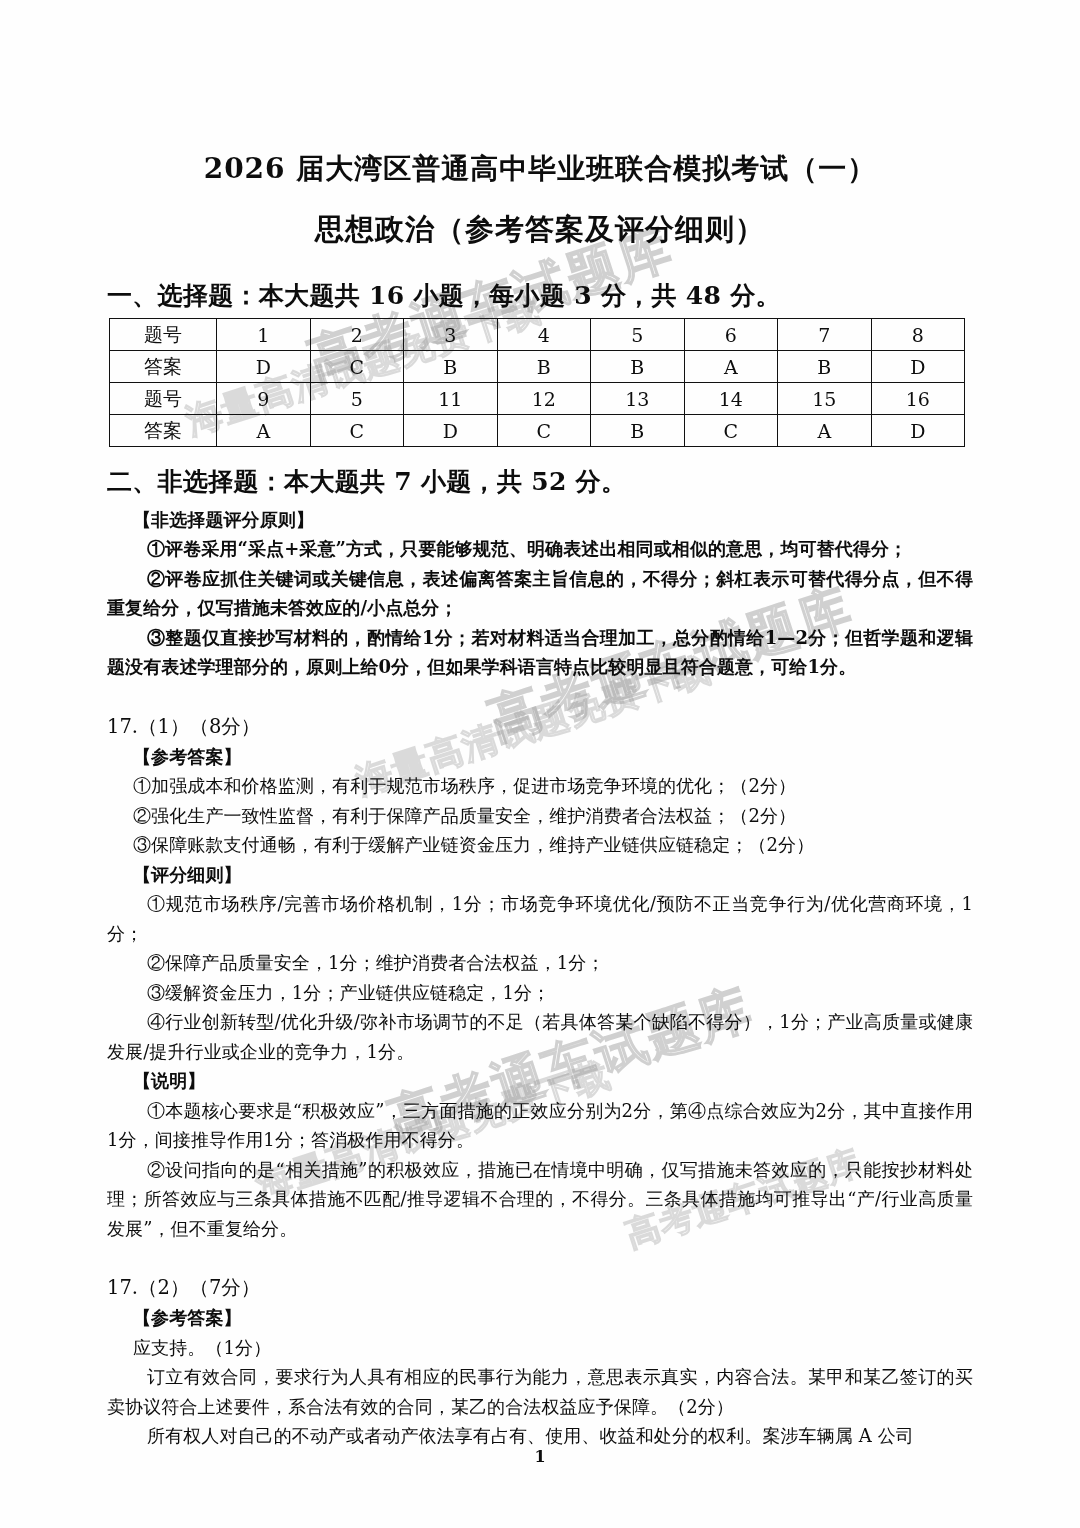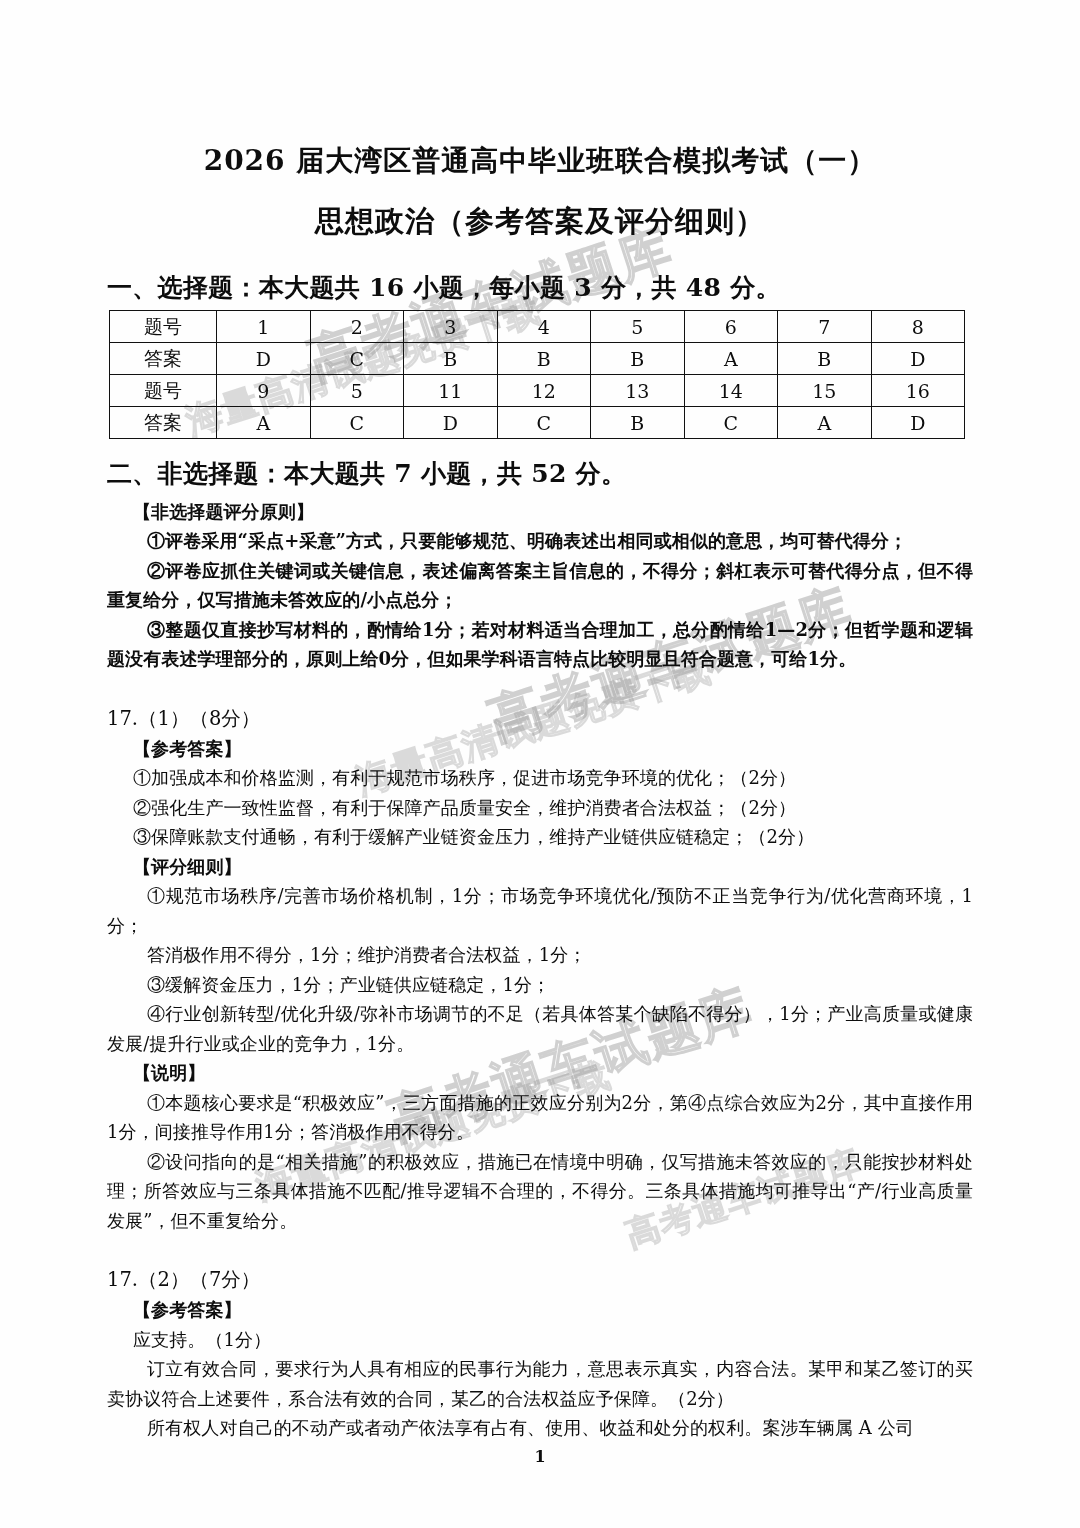--- a/index.html
+++ b/index.html
@@ -37,21 +37,21 @@
   }
   .wm.small {
     -webkit-text-stroke: 1.1px rgba(150,150,150,0.34);
     letter-spacing: 1px;
   }
 
   
   .content {
     position: relative;
     z-index: 10;
-    padding: 4px;
+    padding: 12px;
   }
 
   .doc-title {
     text-align: center;
     font-size: 28px;
     font-weight: 700;
     letter-spacing: 1px;
     margin: 0;
     padding-top: 138px;
     line-height: 1.35;
@@ -227,21 +227,21 @@
       <div class="gap-l"></div>
 
       <p class="qhead">17.（1）（8分）</p>
       <p class="p bracket">【参考答案】</p>
       <p class="p plain ind1">①加强成本和价格监测，有利于规范市场秩序，促进市场竞争环境的优化；（2分）</p>
       <p class="p plain ind1">②强化生产一致性监督，有利于保障产品质量安全，维护消费者合法权益；（2分）</p>
       <p class="p plain ind1">③保障账款支付通畅，有利于缓解产业链资金压力，维持产业链供应链稳定；（2分）</p>
 
       <p class="p bracket">【评分细则】</p>
       <p class="p plain ind2">①规范市场秩序/完善市场价格机制，1分；市场竞争环境优化/预防不正当竞争行为/优化营商环境，1分；</p>
-      <p class="p plain ind2">答消极作用不得分，1分；维护消费者合法权益，1分；</p>
+      <p class="p plain ind2">②保障产品质量安全，1分；维护消费者合法权益，1分；</p>
       <p class="p plain ind2">③缓解资金压力，1分；产业链供应链稳定，1分；</p>
       <p class="p plain ind2">④行业创新转型/优化升级/弥补市场调节的不足（若具体答某个缺陷不得分），1分；产业高质量或健康发展/提升行业或企业的竞争力，1分。</p>
 
       <p class="p bracket">【说明】</p>
       <p class="p plain ind2">①本题核心要求是“积极效应”，三方面措施的正效应分别为2分，第④点综合效应为2分，其中直接作用1分，间接推导作用1分；答消极作用不得分。</p>
       <p class="p plain ind2">②设问指向的是“相关措施”的积极效应，措施已在情境中明确，仅写措施未答效应的，只能按抄材料处理；所答效应与三条具体措施不匹配/推导逻辑不合理的，不得分。三条具体措施均可推导出“产/行业高质量发展”，但不重复给分。</p>
 
       <div class="gap-l"></div>
 
       <p class="qhead">17.（2）（7分）</p>

